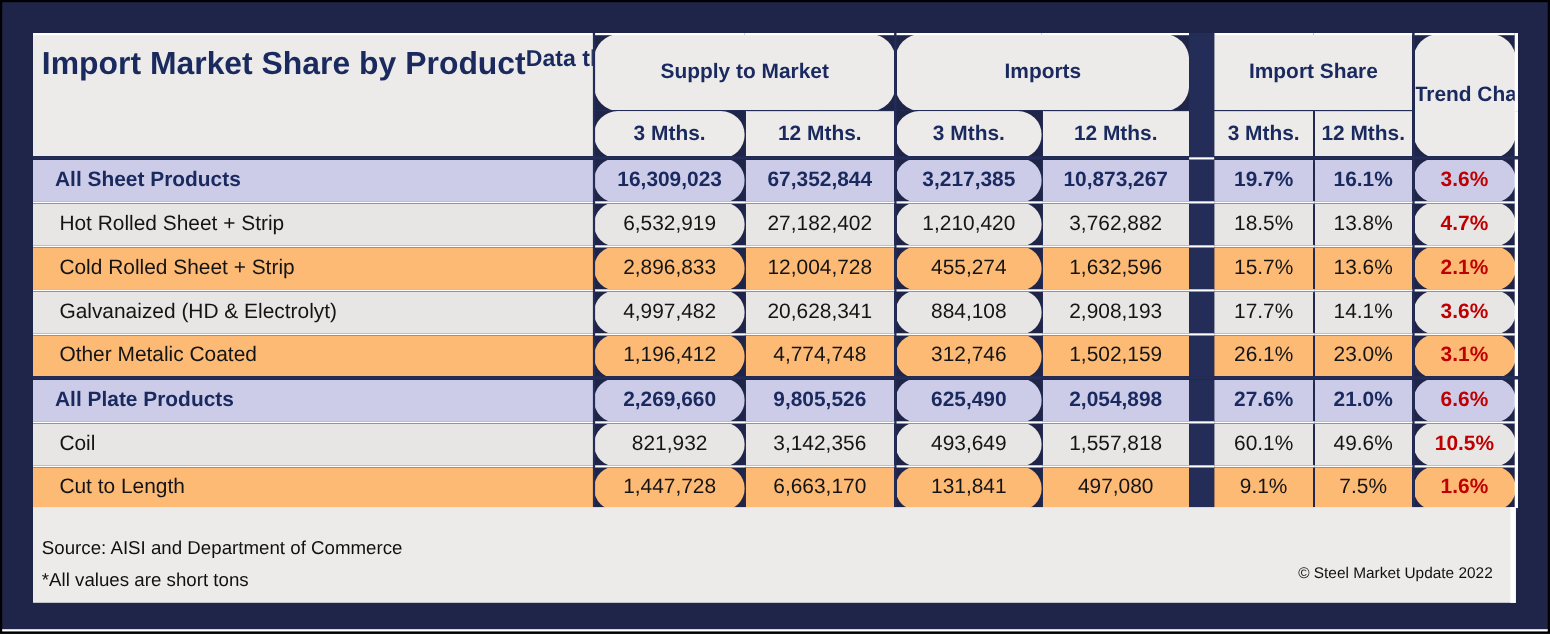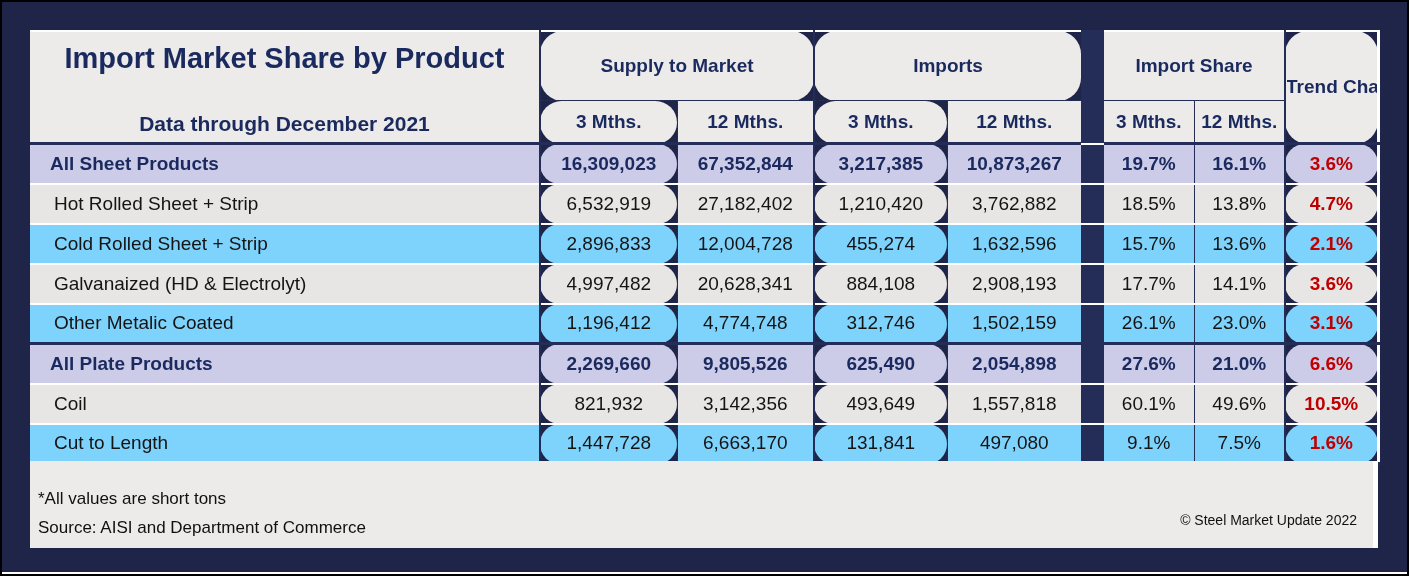--- a/index.html
+++ b/index.html
@@ -15,40 +15,40 @@
     border-collapse:collapse;table-layout:fixed;
     border-top:2px solid #ffffff;border-right:3px solid #ffffff;
   }
   table.mkt td, table.mkt th{padding:0;margin:0;overflow:hidden;white-space:nowrap;}
   
   th{font-weight:bold;color:#1a2a5e;background:#ecebe9;font-size:19px;}
   tr.hgroup th{height:67px;vertical-align:middle;text-align:center;}
   tr.hgroup th.grp{border-bottom:1px dotted #2a335f;}
   tr.hsub th{height:40px;vertical-align:middle;}
   th.titlecell{vertical-align:top;text-align:left;}
-  .titlewrap{display:flex;flex-direction:column;justify-content:space-between;
+  .titlewrap{display:flex;flex-direction:row;justify-content:space-between;
     height:94px;padding:10px 8px 6px 8px;}
   .bigtitle{font-size:29px;font-weight:bold;color:#1a2a5e;letter-spacing:0px;}
   .subtitle{font-size:21px;font-weight:bold;color:#1a2a5e;}
   th.trendhead{white-space:normal;line-height:24px;font-size:19px;}
   
   .v-solid{border-left:2px solid #242c58;border-radius:23px;}
   .v-dot{border-left:1px dotted #2a335f;}
   td.sepcol, th.sepcol{background:#242c58 !important;border-top:2px solid #242c58;}
   
   tr.data{height:40px;}
   tr.data td{font-size:19px;vertical-align:middle;border-top:2px solid #ffffff;}
   tr.data td.lbl{text-align:left;padding-left:24px;color:#141414;}
   tr.data td.num{text-align:center;color:#141414;}
   tr.data td.trend{text-align:center;font-weight:bold;color:#bf0000;}
   tr.sec td{background:#cccce9;font-weight:bold;}
   tr.sec td.lbl{padding-left:20px;color:#1a2a5e;}
   tr.sec td.num{color:#1a2a5e;}
   tr.g1 td{background:#e7e6e4;}
-  tr.g2 td{background:#7dd3fc;}
+  tr.g2 td{background:#fdba74;}
   tr.hsub th{border-bottom:3px solid #242c58;}
   th.titlecell{border-bottom:3px solid #242c58;}
   th.trendhead{border-bottom:3px solid #242c58;}
   tr.plate td{border-top:3px solid #242c58 !important;}
   tr.last td{border-bottom:3px solid #242c58;}
   
   .footer{
     position:absolute;left:30px;top:461px;width:1348px;height:87px;
     background:#ecebe9;border-right:5px solid #ffffff;
     display:flex;flex-direction:column;justify-content:flex-end;
@@ -192,16 +192,16 @@
     <td class="num v-dot">497,080</td>
     <td class="sepcol"></td>
     <td class="num">9.1%</td>
     <td class="num v-dot">7.5%</td>
     <td class="trend v-solid">1.6%</td>
   </tr>
 </tbody>
   </table>
 
 <div class="footer">
+  <div class="note">Source: AISI and Department of Commerce</div>
   <div class="note">*All values are short tons</div>
-  <div class="note">Source: AISI and Department of Commerce</div>
 </div>
 <div class="copyright">© Steel Market Update 2022</div>
 
 </body></html>

